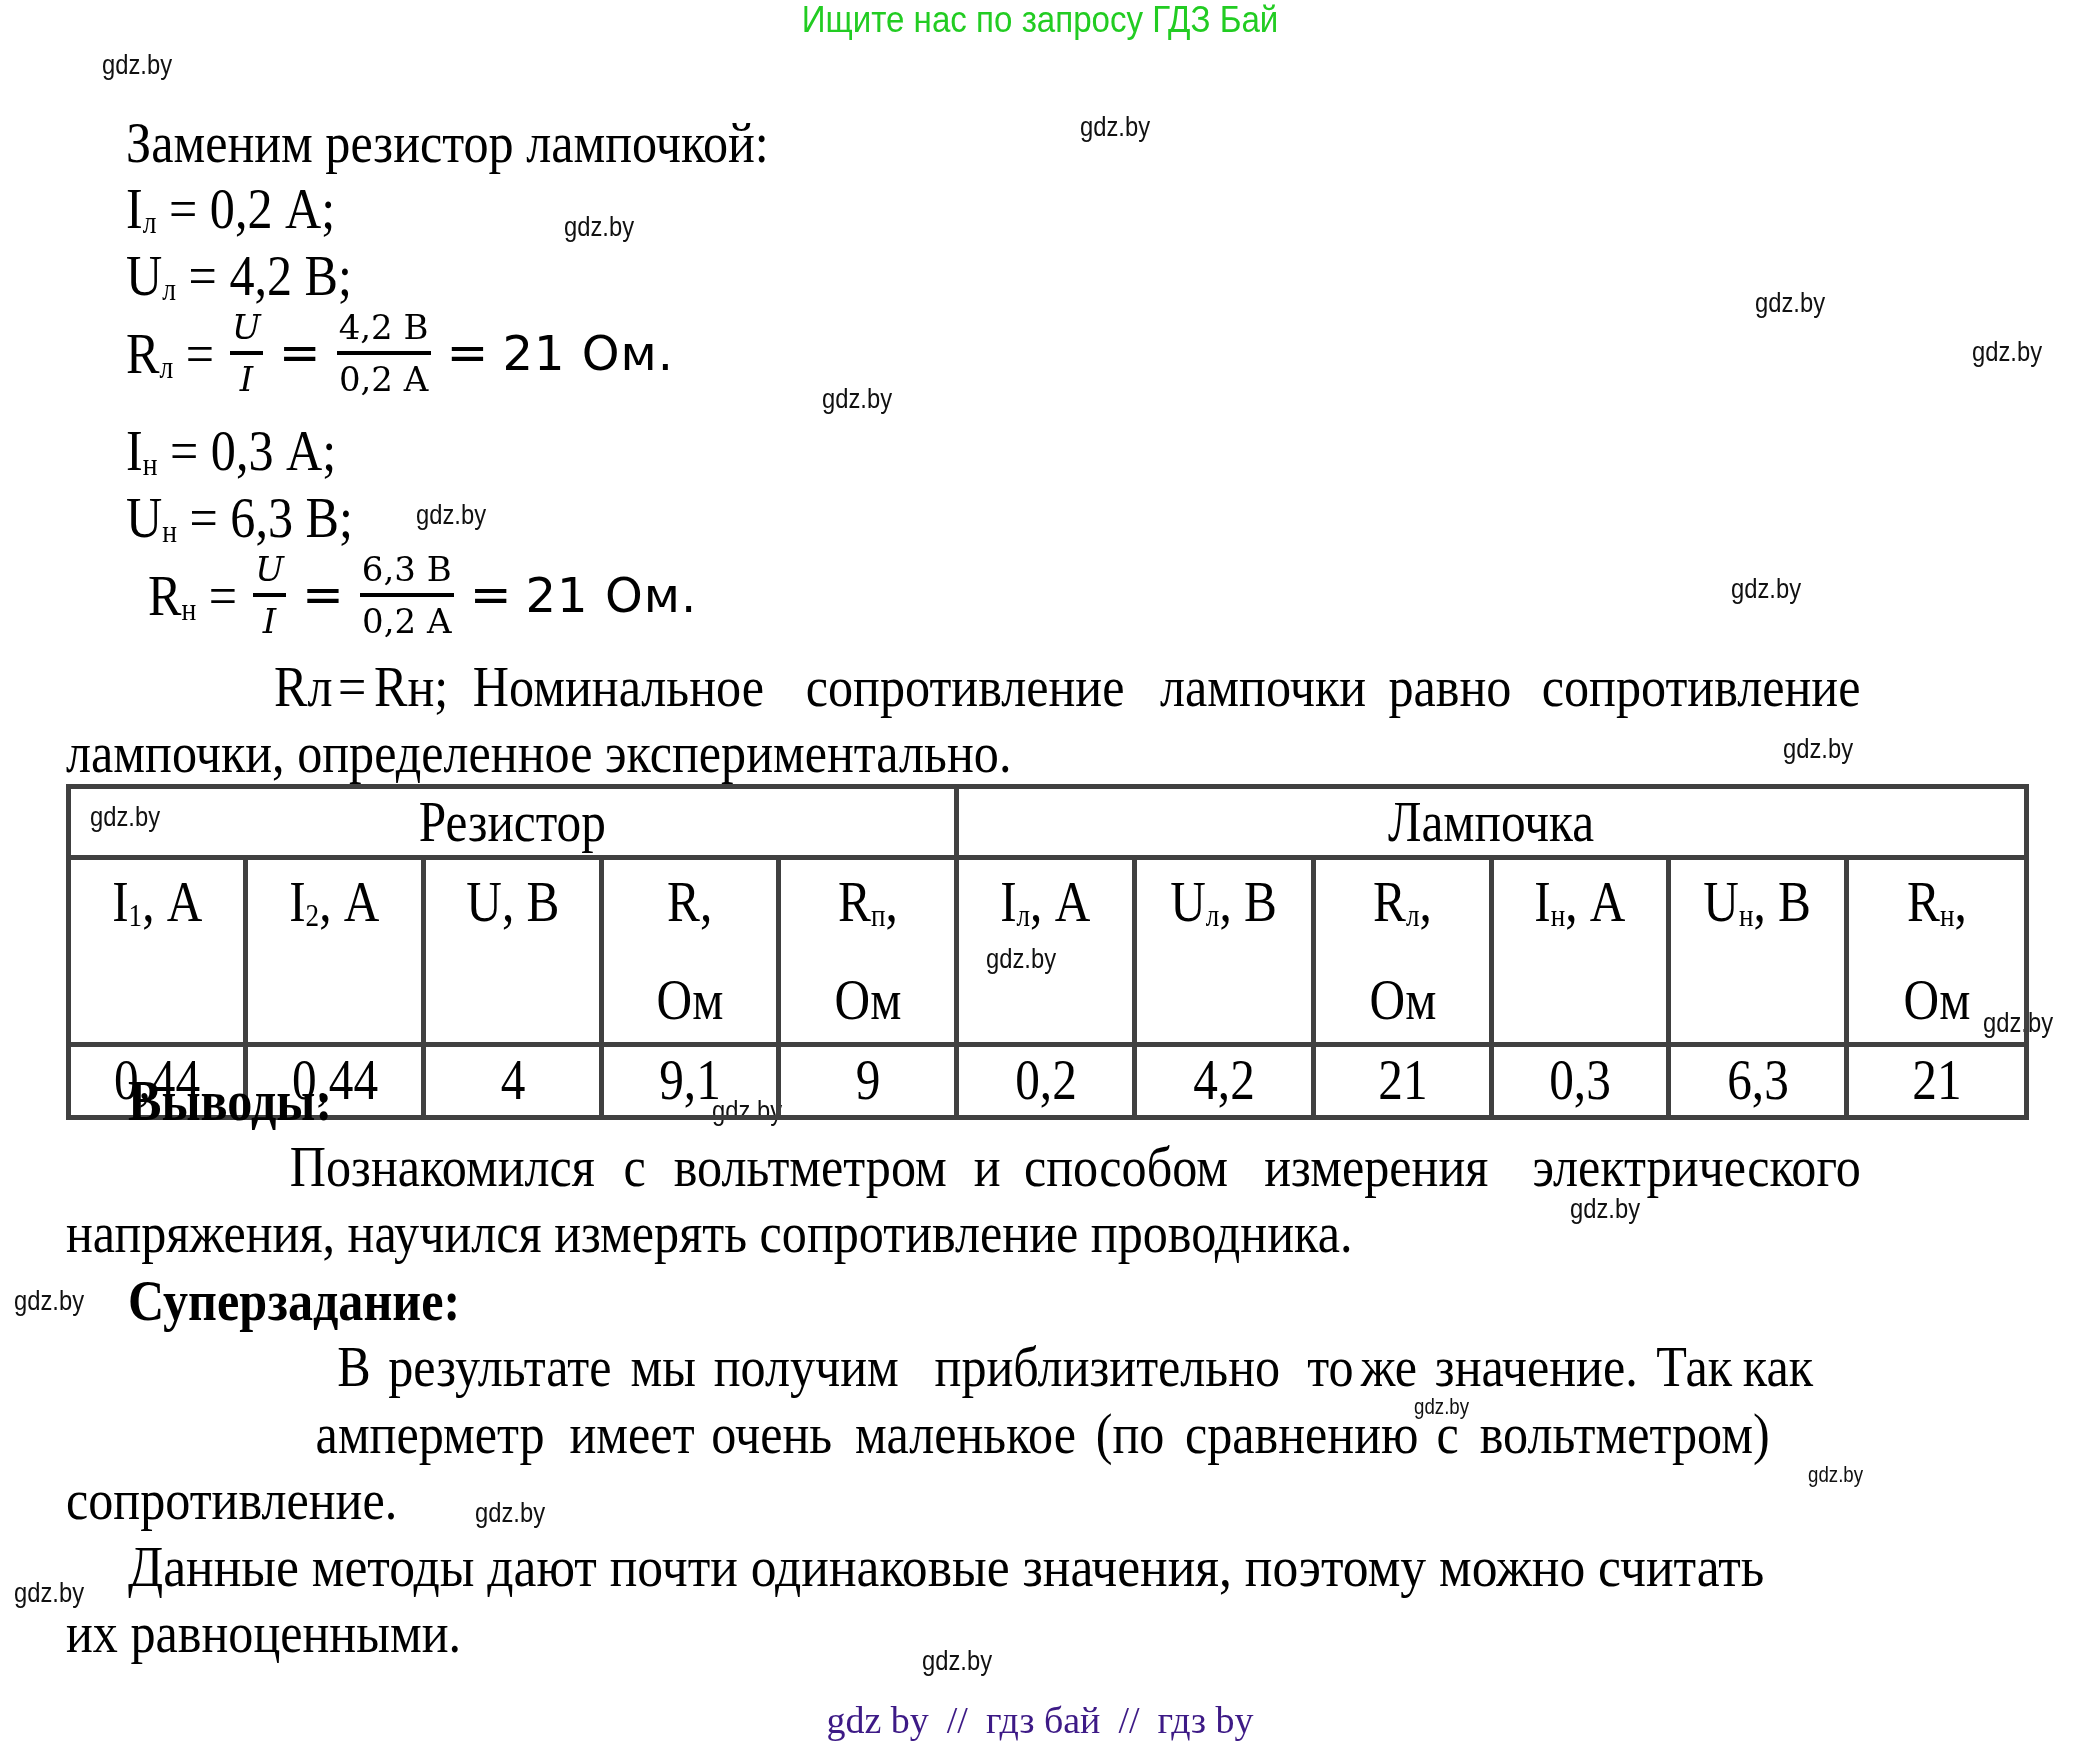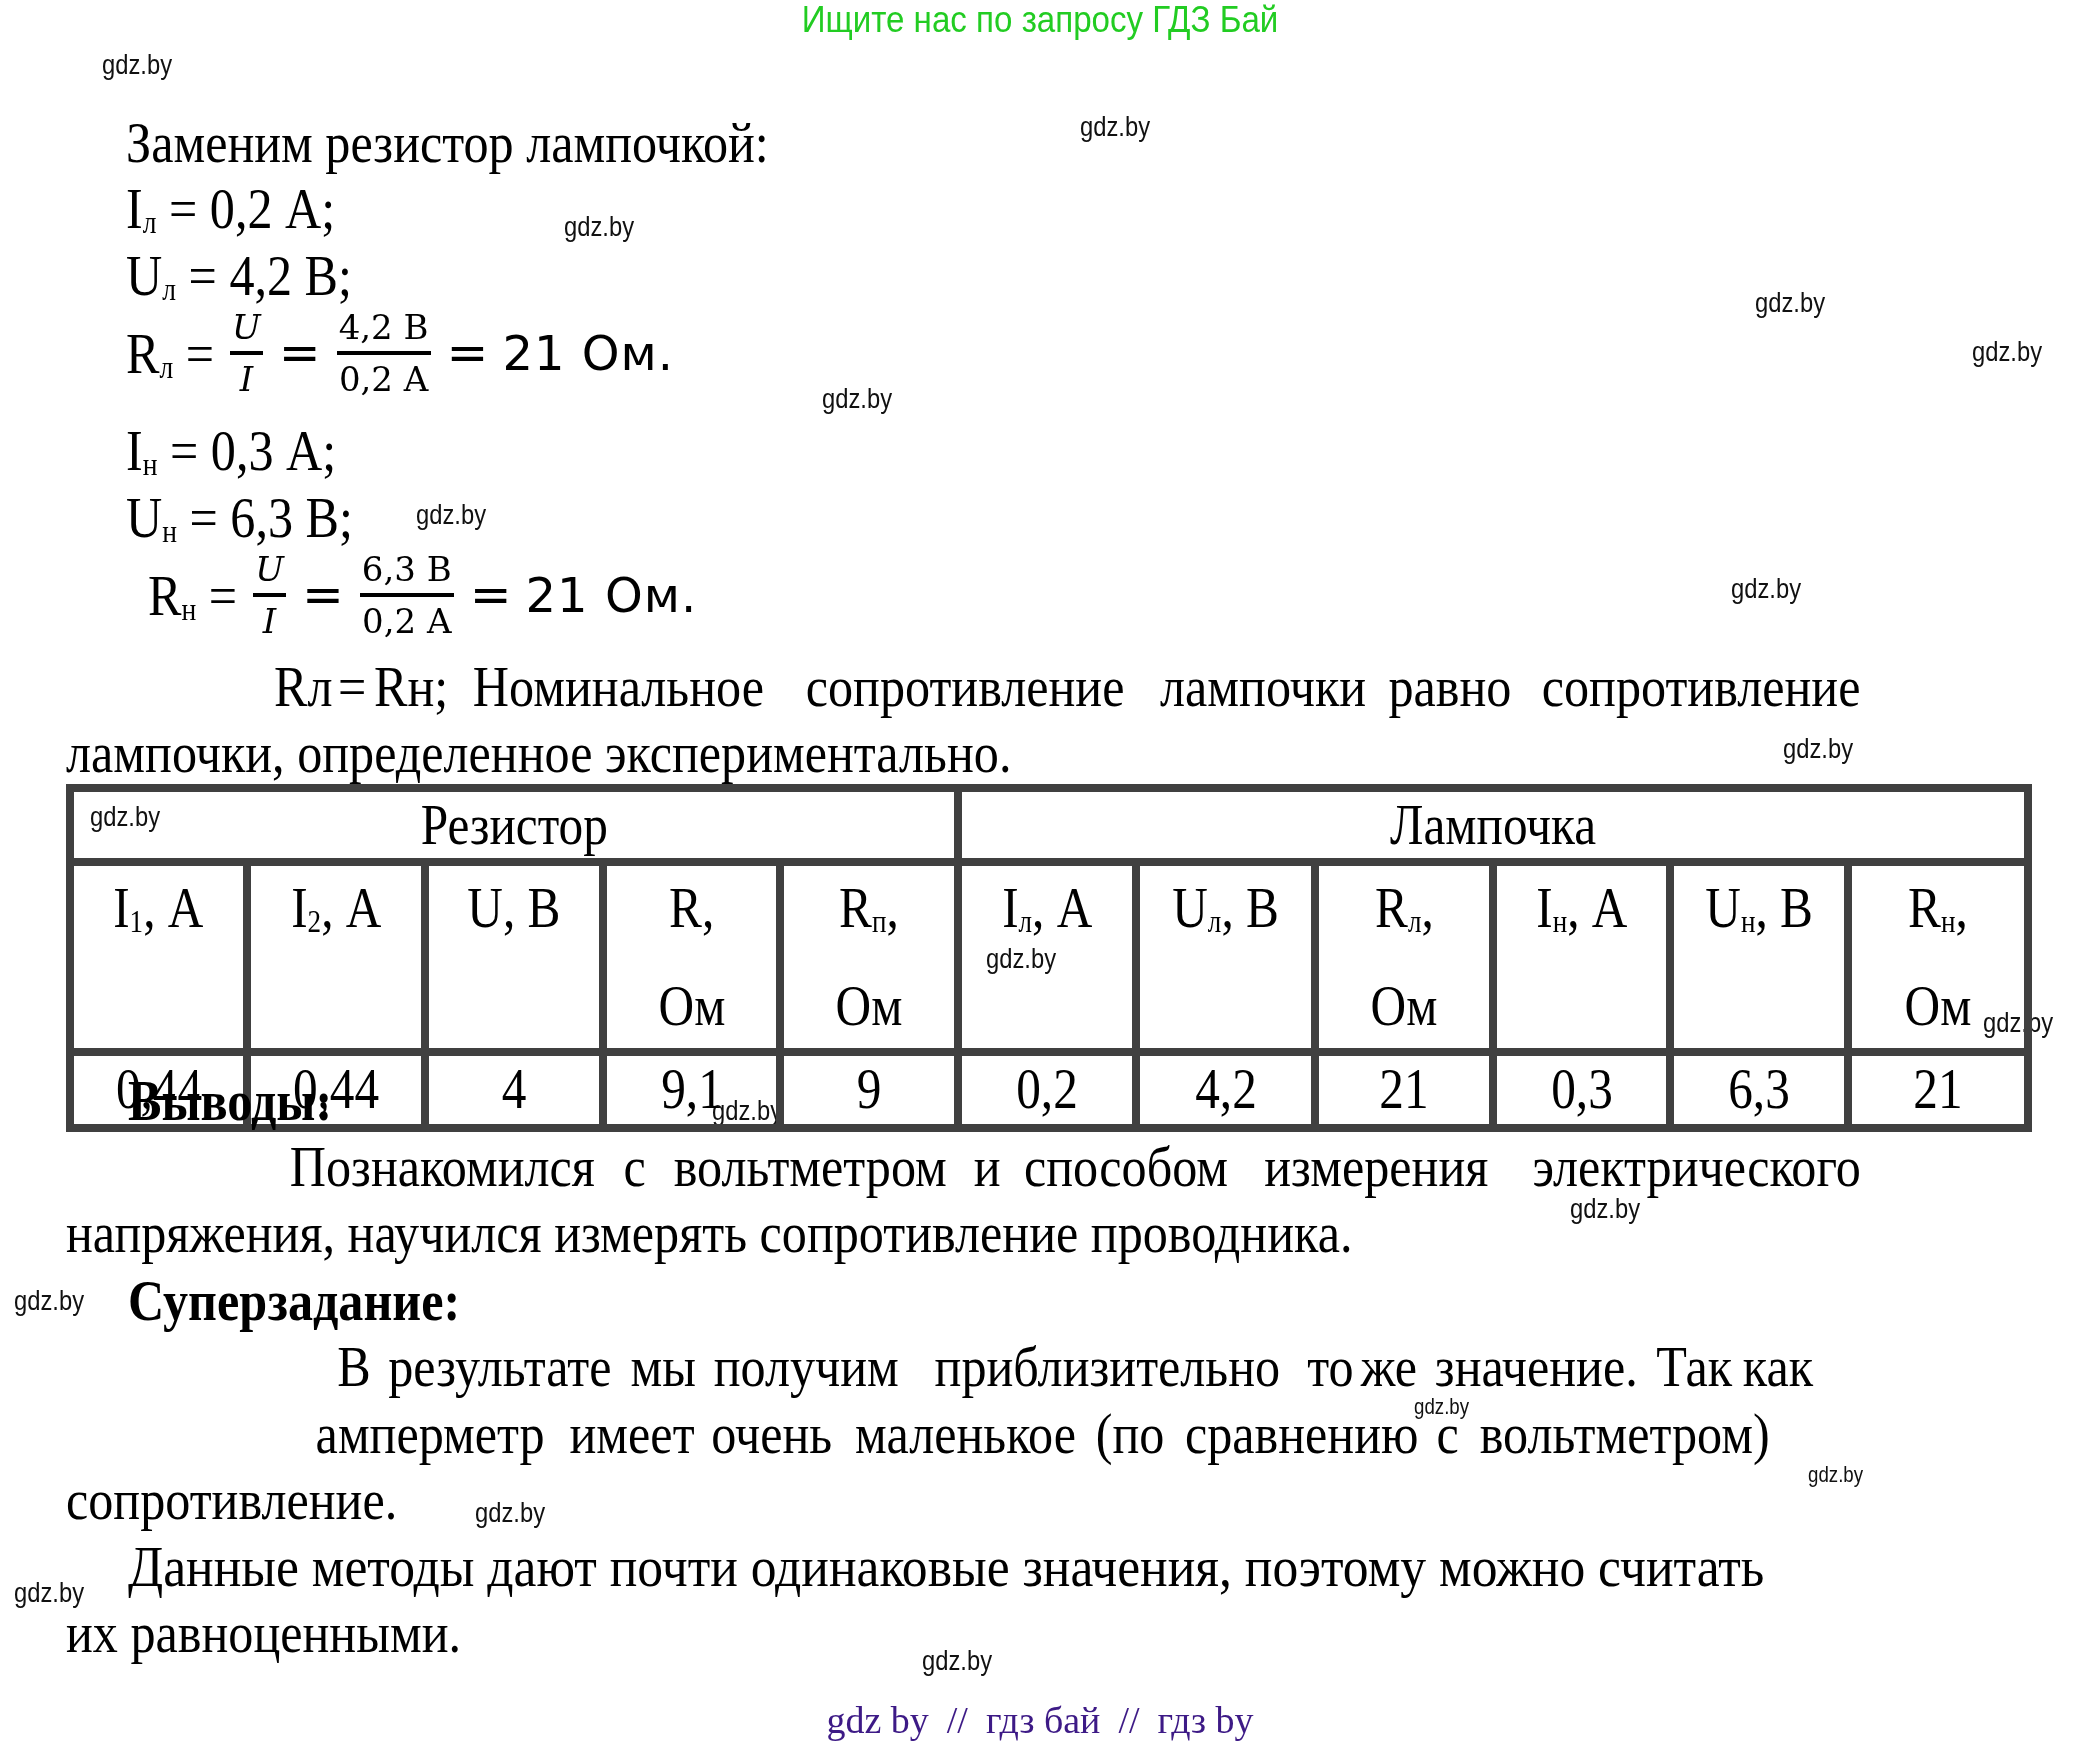--- a/index.html
+++ b/index.html
@@ -15,21 +15,21 @@
   sub.s { font-size:0.55em; vertical-align:-0.15em; }
   .formula { position:absolute; left:126px; height:110px; display:flex; align-items:center; font-size:57px; white-space:nowrap; }
   .formula .lhs { transform:scaleX(0.88); transform-origin:left center; display:inline-block; margin-right:-6px; }
   .frac { display:inline-flex; flex-direction:column; align-items:center; margin:0 10px; font-family:"DejaVu Serif", serif; font-size:34px; line-height:40px; }
   .frac .num, .frac .den { padding:0 2px; }
   .frac .bar { width:100%; height:4px; background:#000; margin:4px 0; }
   .frac i { font-style:italic; }
   .eq { font-family:"DejaVu Sans", sans-serif; font-size:50px; margin:0 6px; }
   .res { font-family:"DejaVu Sans", sans-serif; font-size:48px; margin-left:8px; letter-spacing:1px; }
   table.data { position:absolute; left:66px; top:784px; width:1958px; border-collapse:collapse; table-layout:fixed; }
-  table.data td { border:8px solid #404040; text-align:center; vertical-align:top; font-size:56px; padding:0; }
+  table.data td { border:5px solid #404040; text-align:center; vertical-align:top; font-size:56px; padding:0; }
   table.data .grp { height:66px; line-height:66px; }
   table.data .hdr { height:133px; line-height:84px; }
   table.data .val { height:68px; line-height:66px; }
   table.data td .inner { display:inline-block; transform:scaleX(0.88); }
   .footer { left:0; width:2080px; top:1700px; text-align:center; font-family:Liberation Serif, serif; font-size:38px; color:#3d1a86; line-height:40px; }
   .footer .sep { margin:0 18px; }
 </style>
 </head>
 <body>
 

